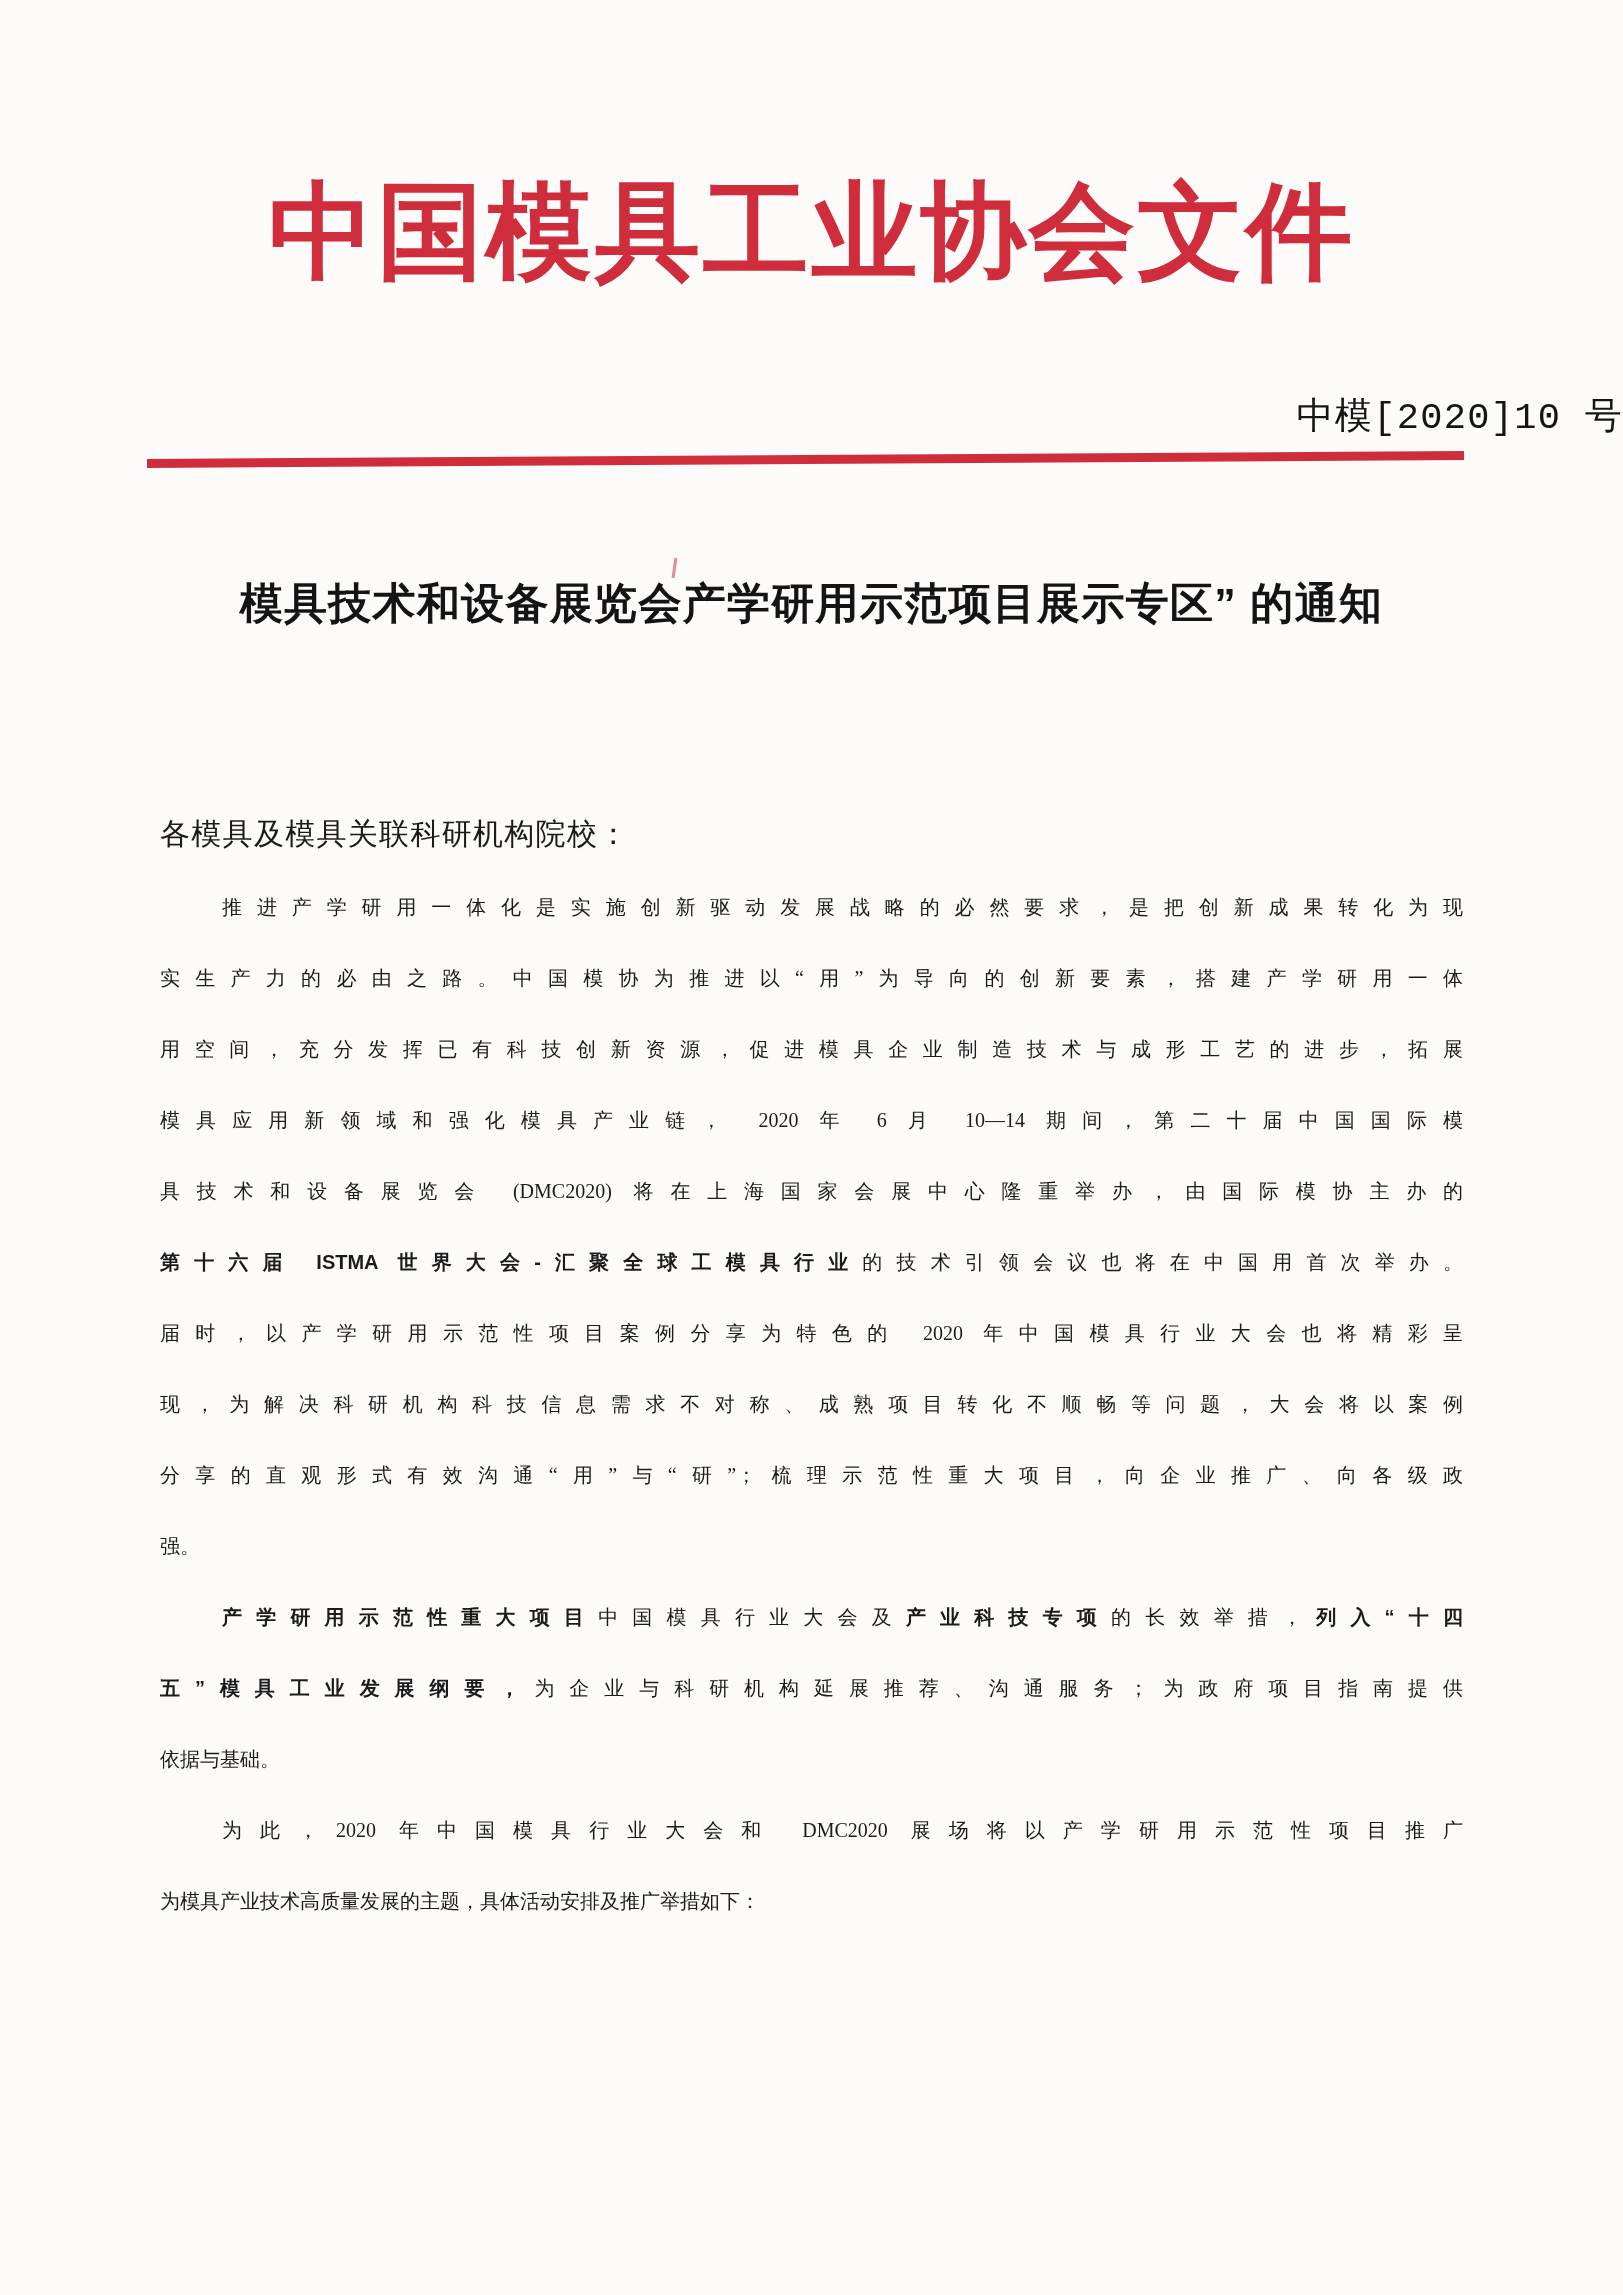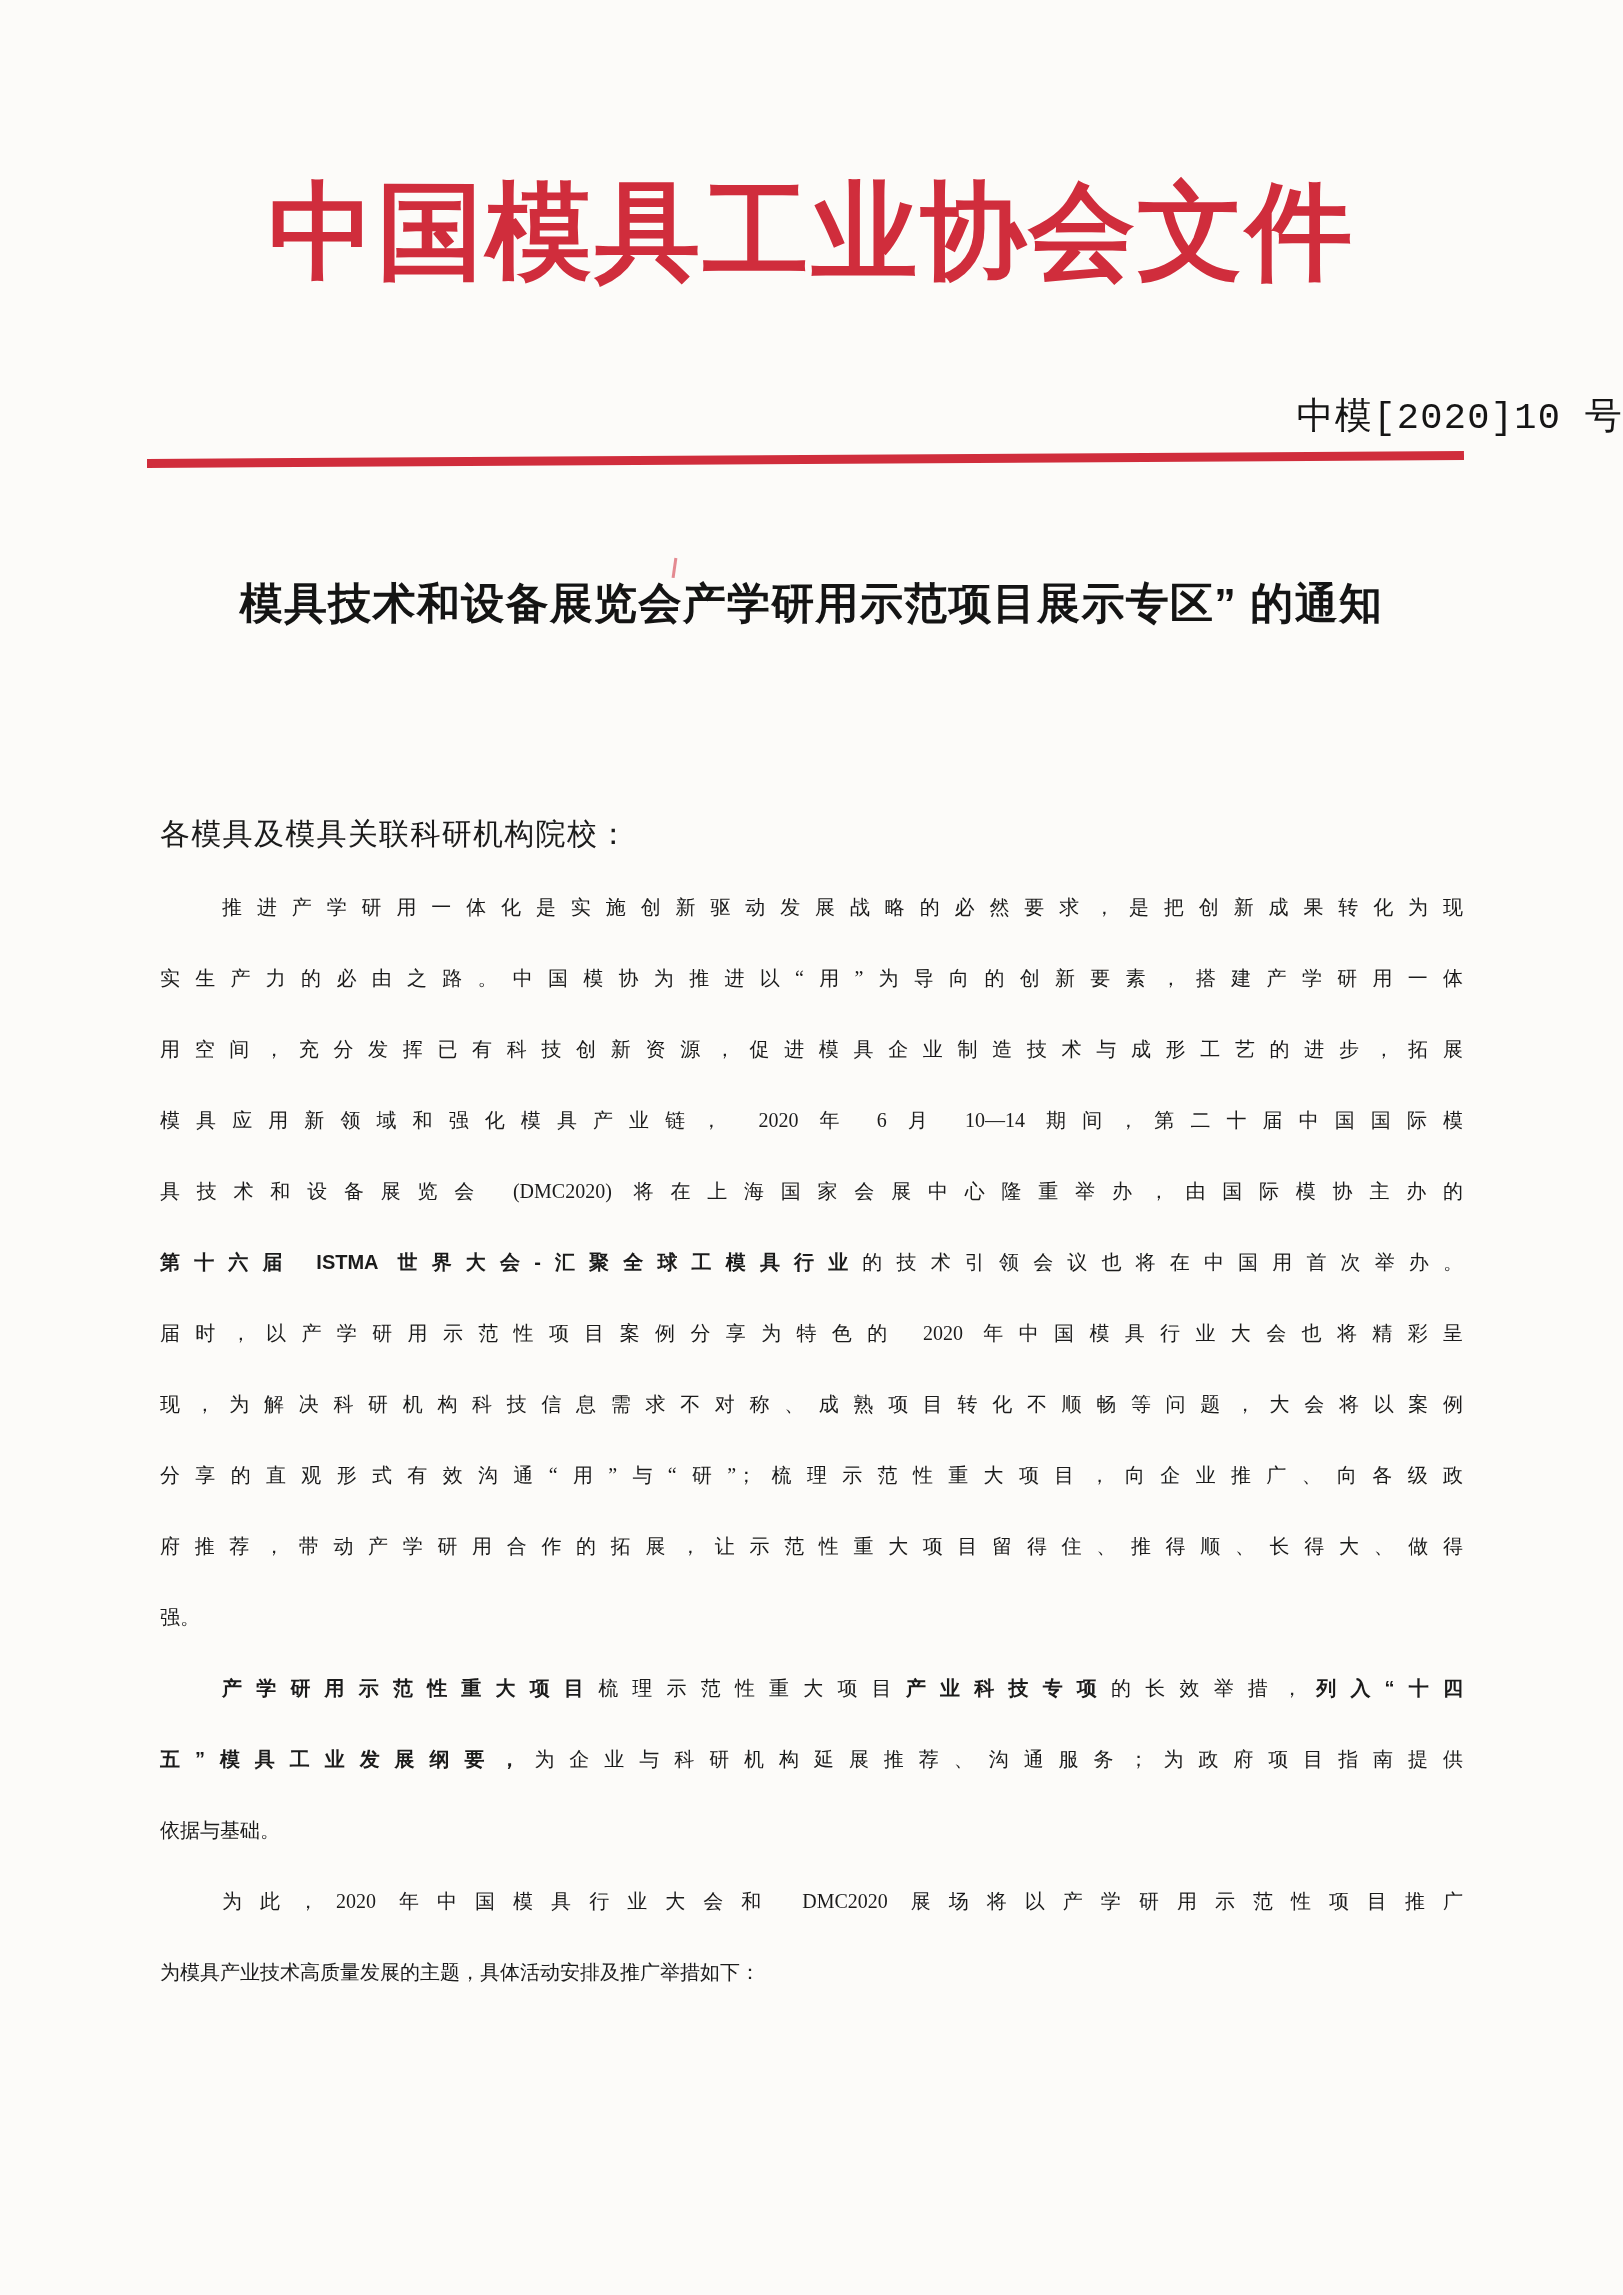--- a/index.html
+++ b/index.html
@@ -124,22 +124,21 @@
   <div class="body-text">
       <div class="bline ind"><span>推进产学研用一体化是实施创新驱动发展战略的必然要求，是把创新成果转化为现</span></div>
       <div class="bline"><span>实生产力的必由之路。中国模协为推进以“用”为导向的创新要素，搭建产学研用一体</span></div>
       <div class="bline"><span>用空间，充分发挥已有科技创新资源，促进模具企业制造技术与成形工艺的进步，拓展</span></div>
       <div class="bline"><span>模具应用新领域和强化模具产业链， 2020 年 6 月 10—14 期间，第二十届中国国际模</span></div>
       <div class="bline"><span>具技术和设备展览会 (DMC2020) 将在上海国家会展中心隆重举办，由国际模协主办的</span></div>
       <div class="bline"><span class="b">第十六届 ISTMA 世界大会-汇聚全球工模具行业</span><span>的技术引领会议也将在中国用首次举办。</span></div>
       <div class="bline"><span>届时，以产学研用示范性项目案例分享为特色的 2020 年中国模具行业大会也将精彩呈</span></div>
       <div class="bline"><span>现，为解决科研机构科技信息需求不对称、成熟项目转化不顺畅等问题，大会将以案例</span></div>
       <div class="bline"><span>分享的直观形式有效沟通“用”与“研”；梳理示范性重大项目，向企业推广、向各级政</span></div>
-      <div class="bline"><span>府推荐，带动产学研用合作的拓展，让示范性重大项目留得住、推得顺、长得大、做得</span></div>
       <div class="bline end"><span>强。</span></div>
-      <div class="bline ind"><span class="b">产学研用示范性重大项目</span><span>梳理示范性重大项目</span><span class="b">产业科技专项</span><span>的长效举措，</span><span class="b">列入“十四</span></div>
+      <div class="bline ind"><span class="b">产学研用示范性重大项目</span><span>中国模具行业大会及</span><span class="b">产业科技专项</span><span>的长效举措，</span><span class="b">列入“十四</span></div>
       <div class="bline"><span class="b">五”模具工业发展纲要，</span><span>为企业与科研机构延展推荐、沟通服务；为政府项目指南提供</span></div>
       <div class="bline end"><span>依据与基础。</span></div>
       <div class="bline ind"><span>为此，2020 年中国模具行业大会和 DMC2020 展场将以产学研用示范性项目推广</span></div>
       <div class="bline end"><span>为模具产业技术高质量发展的主题，具体活动安排及推广举措如下：</span></div>
     </div>
 </div>
 
 
 </body></html>

